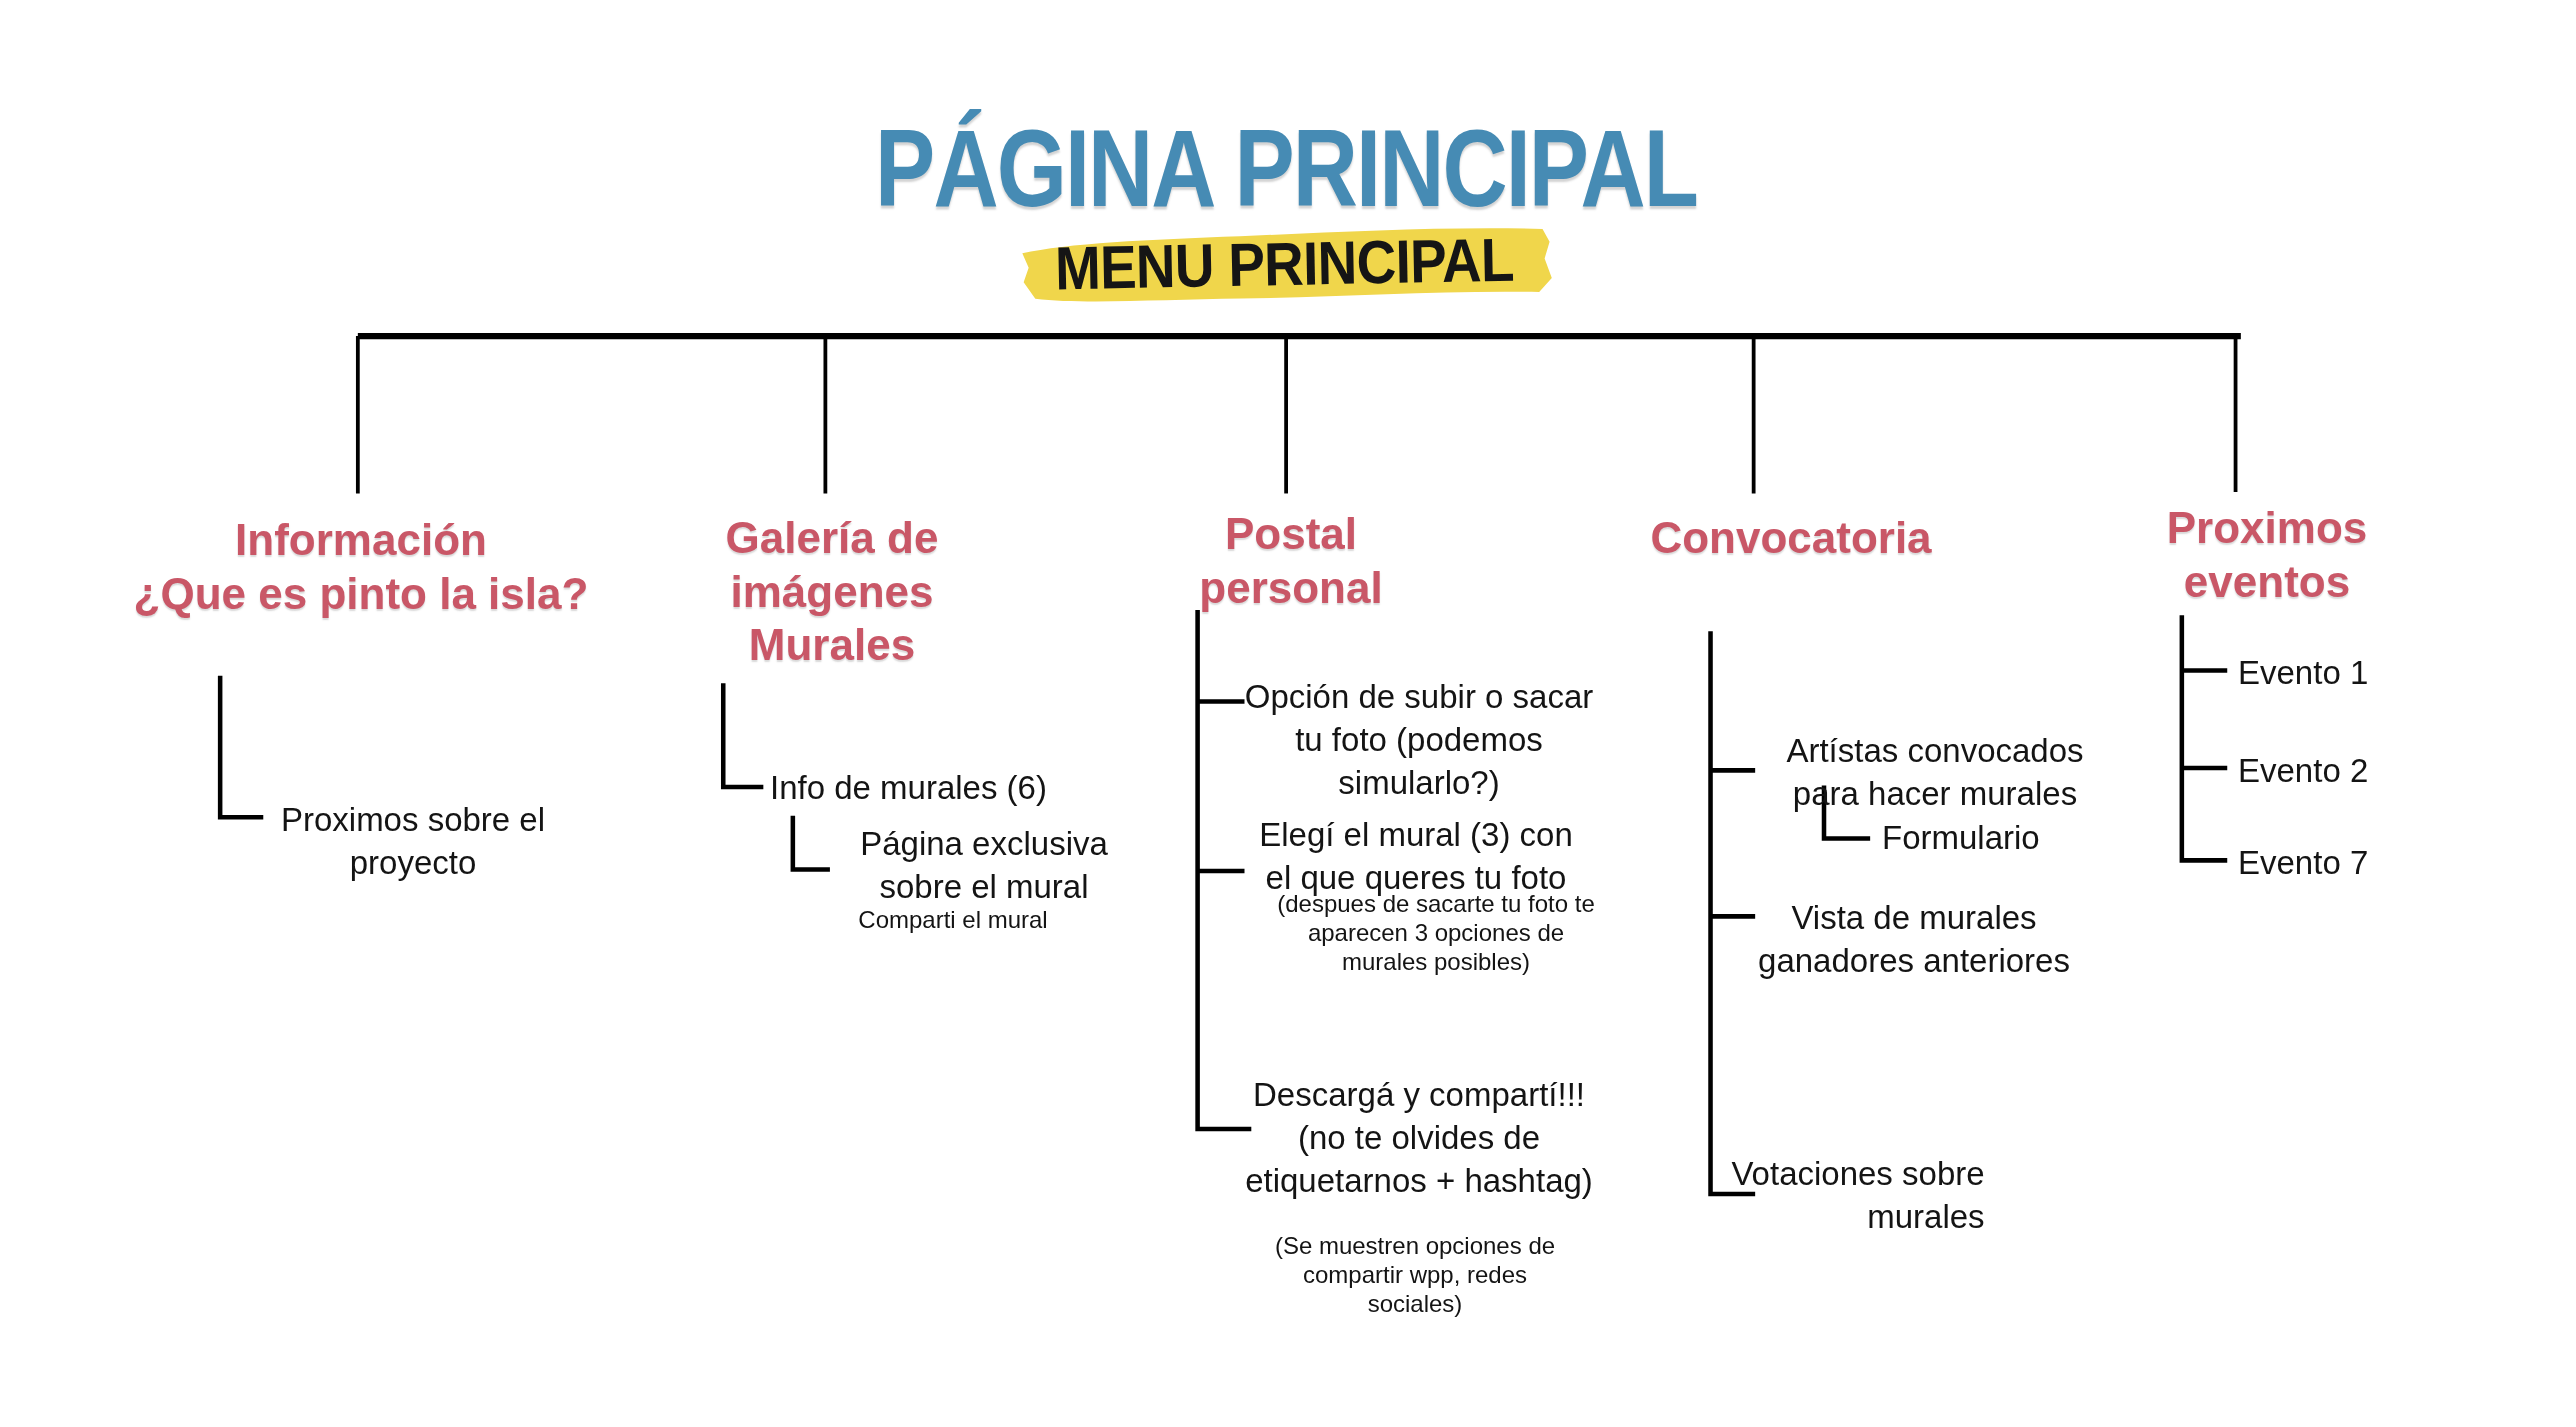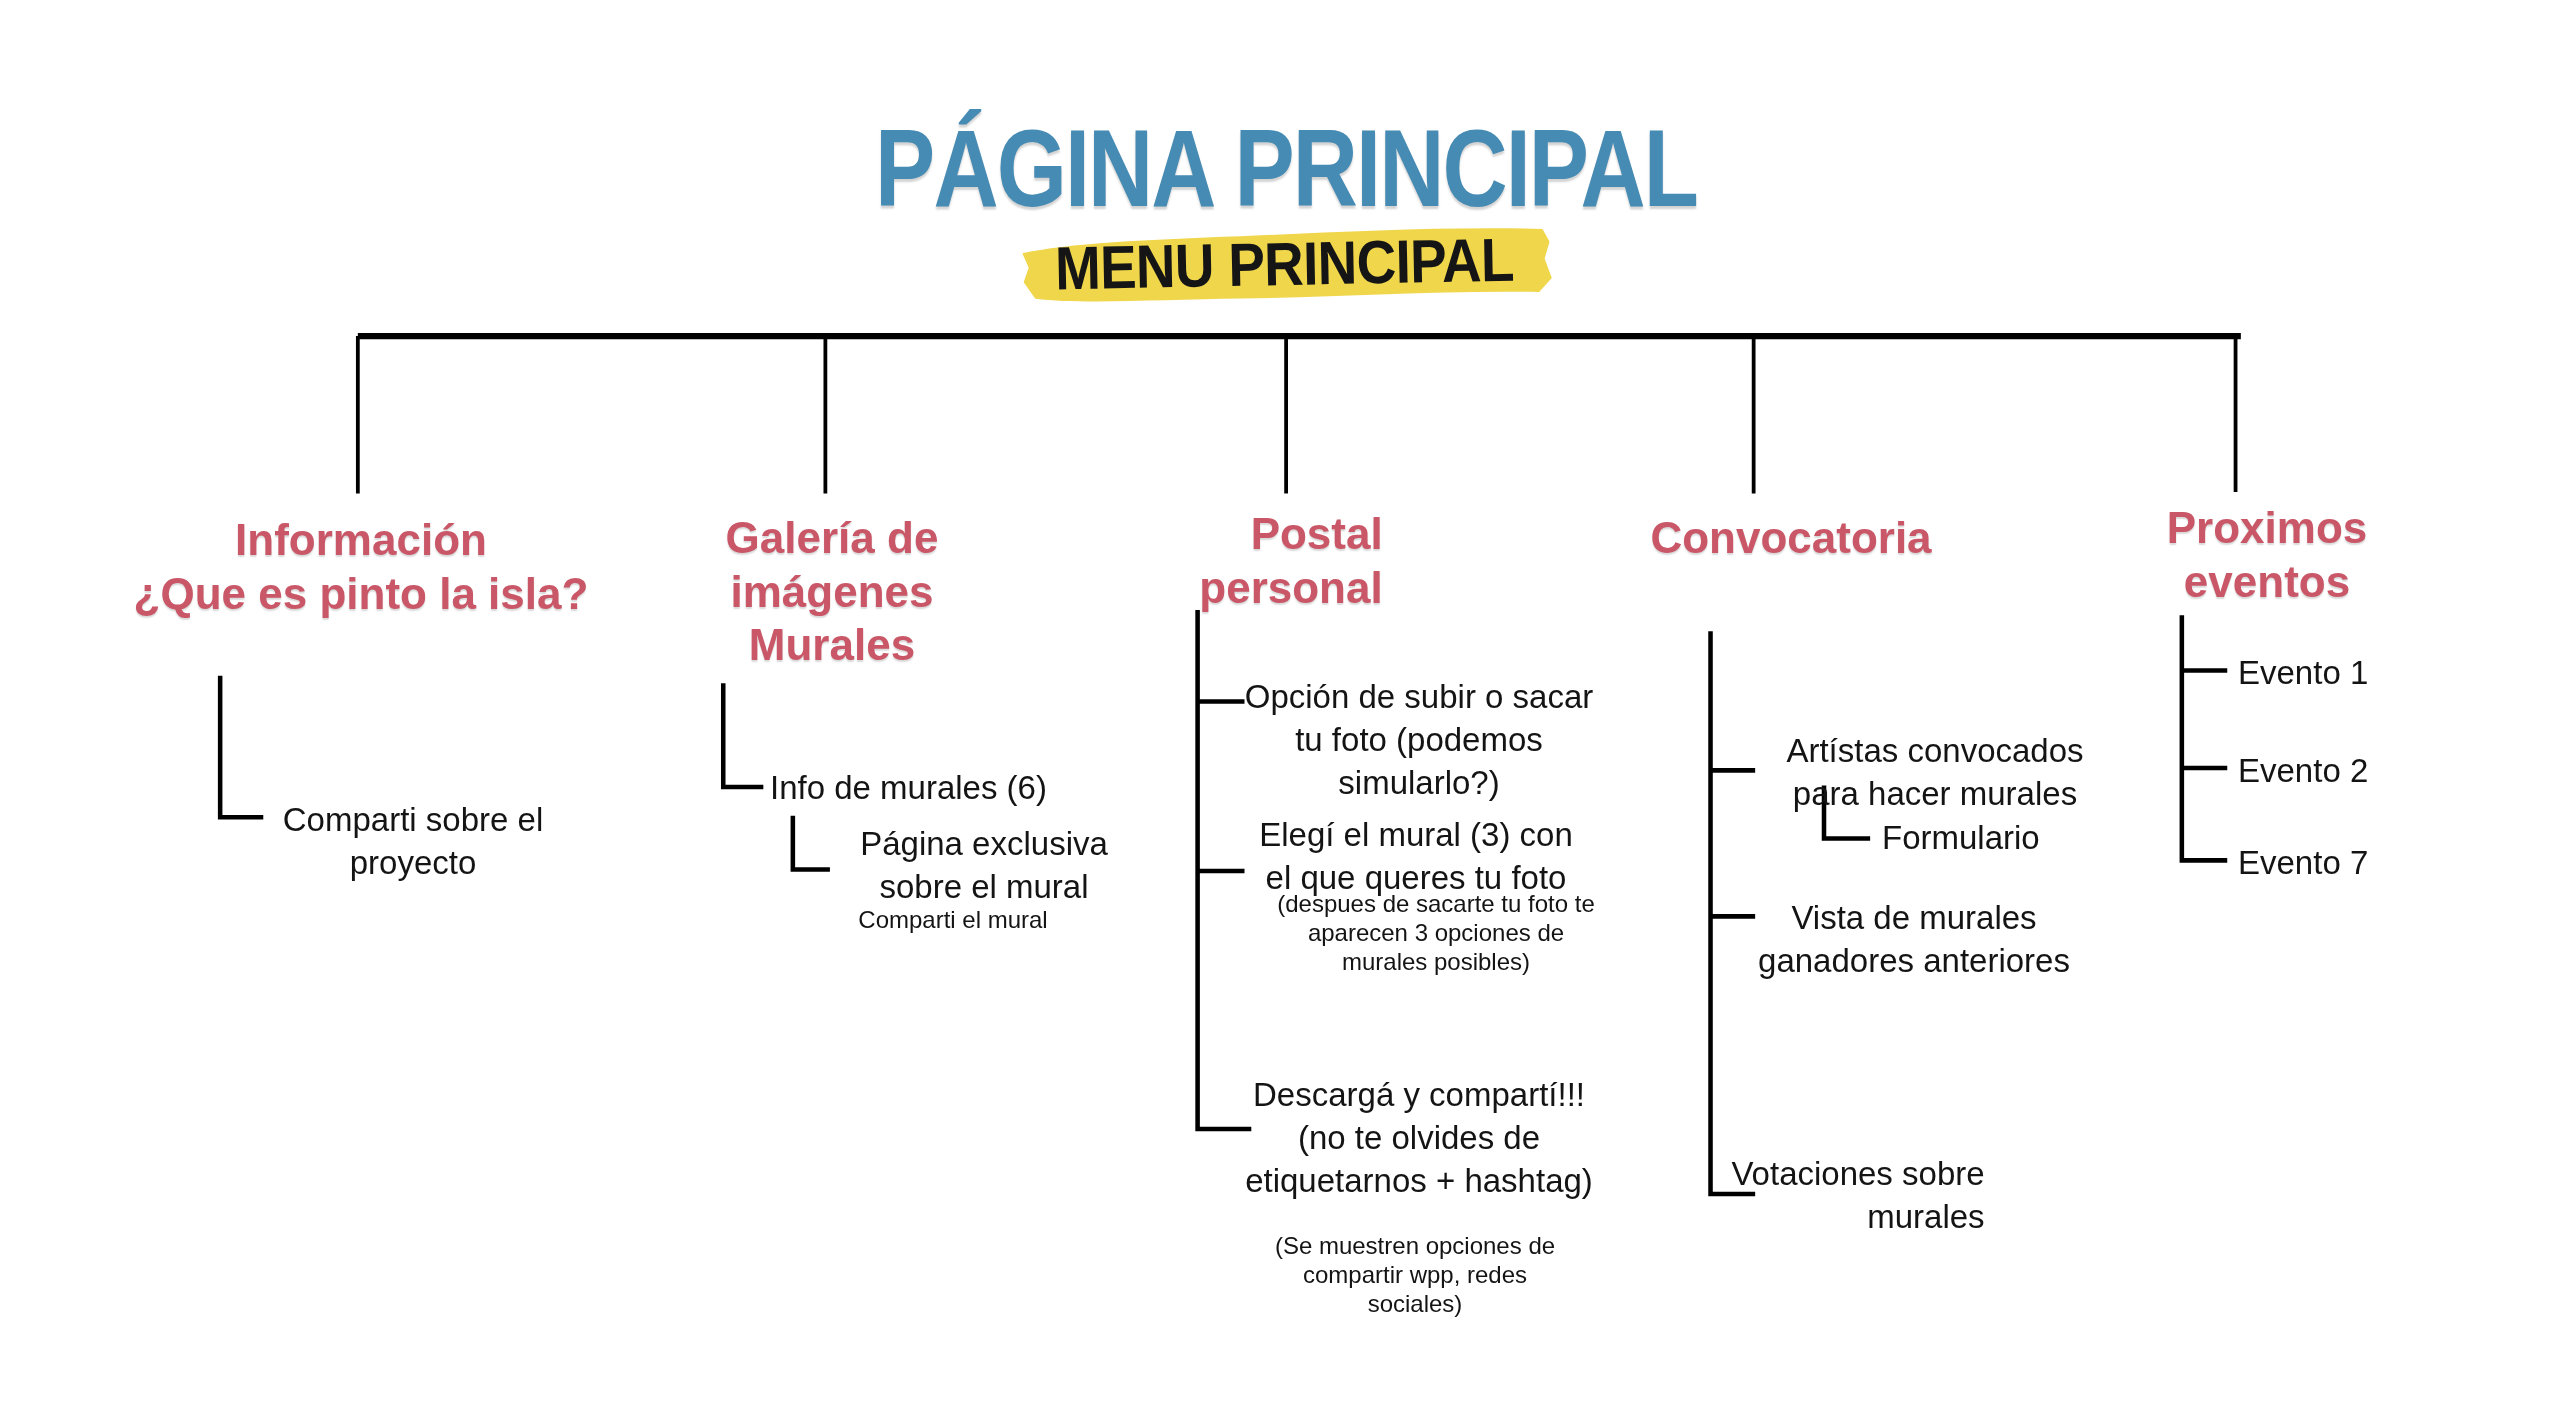--- a/index.html
+++ b/index.html
@@ -99,34 +99,34 @@
 
   <div class="heading" style="left:361px;top:513px;">
     <div>Información</div>
     <div>¿Que es pinto la isla?</div>
   </div>
   <div class="heading" style="left:832px;top:511px;">
     <div>Galería de</div>
     <div>imágenes</div>
     <div>Murales</div>
   </div>
-  <div class="heading" style="left:1291px;top:507px;text-align:right;">
+  <div class="heading" style="left:1291px;top:507px;">
     <div>Postal</div>
     <div>personal</div>
   </div>
   <div class="heading" style="left:1791px;top:511px;">
     <div>Convocatoria</div>
   </div>
   <div class="heading" style="left:2267px;top:501px;">
     <div>Proximos</div>
     <div>eventos</div>
   </div>
 
   <div class="node center" style="left:413px;top:799px;">
-    <div>Comparti sobre el</div>
+    <div>Proximos sobre el</div>
     <div>proyecto</div>
   </div>
 
   <div class="node" style="left:770px;top:767px;">
     <div>Info de murales (6)</div>
   </div>
   <div class="node center" style="left:952px;top:823px;margin-left:32px;">
     <div>Página exclusiva</div>
     <div>sobre el mural</div>
   </div>

